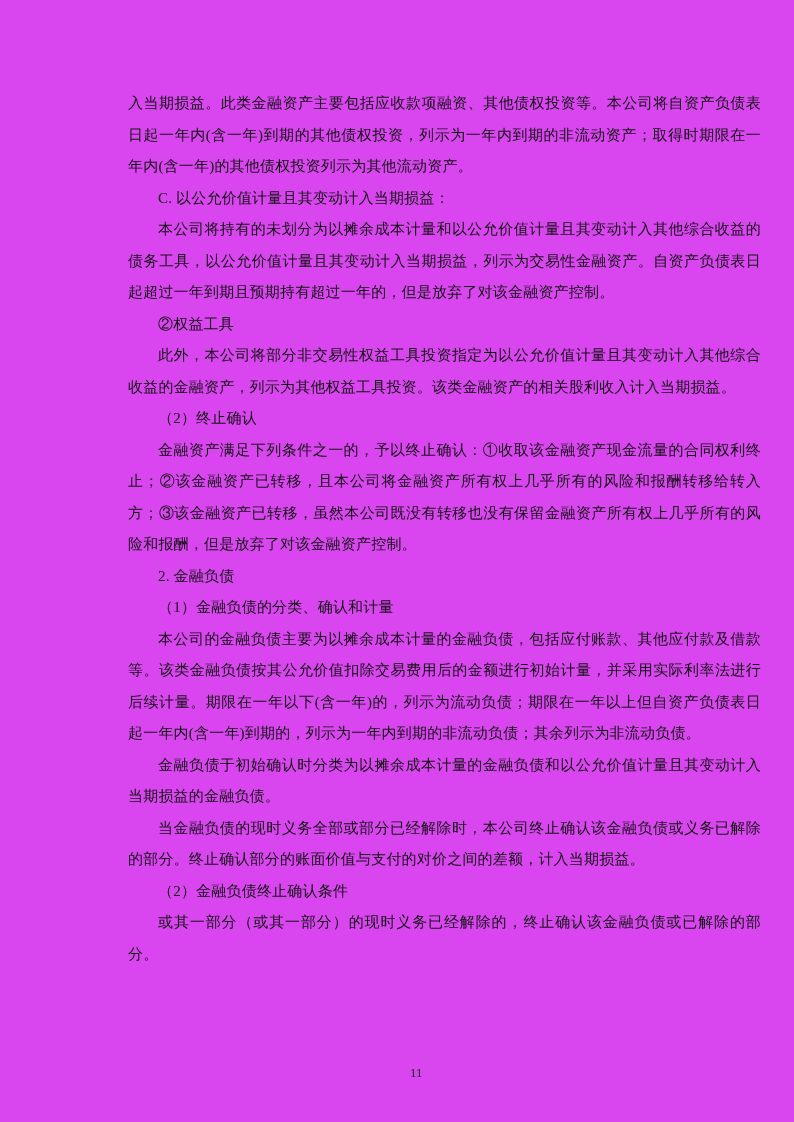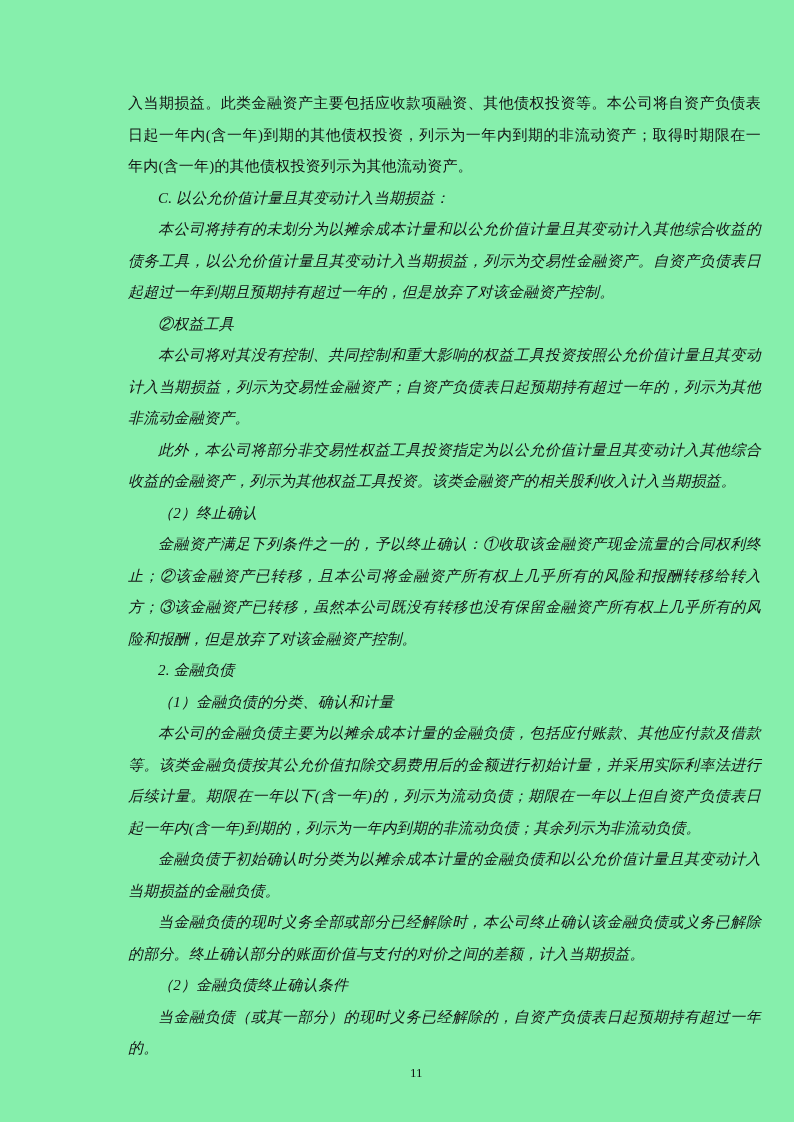--- a/index.html
+++ b/index.html
@@ -11,40 +11,39 @@
     width: 794px;
     height: 1122px;
     position: relative;
     overflow: hidden;
     font-family: "Liberation Serif", "DejaVu Serif", serif;
     color: #121212;
   }
   .page {
     position: absolute;
     inset: 0;
-    background: #86efac;
+    background: #d946ef;
     padding-left: 24px;
   }
   .page-content {
     position: absolute;
     left: 128px;
     top: 88px;
     width: 633px;
     font-size: 15px;
     line-height: 31.5px;
     text-align: justify;
     letter-spacing: 0.2px;
   }
   .page-content p {
     margin: 0;
     padding: 0;
   }
   .page-content p.indent {
     text-indent: 2em;
-    font-style: italic;
   }
   .page-number {
     position: absolute;
     top: 1036px;
     left: 410px;
     font-size: 13px;
     line-height: 18px;
     color: #121212;
     margin-top: 28px;
   }
@@ -52,28 +51,27 @@
 </head>
 <body>
 
 <div class="page">
 
   <div class="page-content">
     <p>入当期损益。此类金融资产主要包括应收款项融资、其他债权投资等。本公司将自资产负债表日起一年内(含一年)到期的其他债权投资，列示为一年内到期的非流动资产；取得时期限在一年内(含一年)的其他债权投资列示为其他流动资产。</p>
     <p class="indent">C. 以公允价值计量且其变动计入当期损益：</p>
     <p class="indent">本公司将持有的未划分为以摊余成本计量和以公允价值计量且其变动计入其他综合收益的债务工具，以公允价值计量且其变动计入当期损益，列示为交易性金融资产。自资产负债表日起超过一年到期且预期持有超过一年的，但是放弃了对该金融资产控制。</p>
     <p class="indent">②权益工具</p>
-    <p class="indent">本公司将对其没有控制、共同控制和重大影响的权益工具投资按照公允价值计量且其变动计入当期损益，列示为交易性金融资产；自资产负债表日起预期持有超过一年的，列示为其他非流动金融资产。</p>
     <p class="indent">此外，本公司将部分非交易性权益工具投资指定为以公允价值计量且其变动计入其他综合收益的金融资产，列示为其他权益工具投资。该类金融资产的相关股利收入计入当期损益。</p>
     <p class="indent">（2）终止确认</p>
     <p class="indent">金融资产满足下列条件之一的，予以终止确认：①收取该金融资产现金流量的合同权利终止；②该金融资产已转移，且本公司将金融资产所有权上几乎所有的风险和报酬转移给转入方；③该金融资产已转移，虽然本公司既没有转移也没有保留金融资产所有权上几乎所有的风险和报酬，但是放弃了对该金融资产控制。</p>
     <p class="indent">2. 金融负债</p>
     <p class="indent">（1）金融负债的分类、确认和计量</p>
     <p class="indent">本公司的金融负债主要为以摊余成本计量的金融负债，包括应付账款、其他应付款及借款等。该类金融负债按其公允价值扣除交易费用后的金额进行初始计量，并采用实际利率法进行后续计量。期限在一年以下(含一年)的，列示为流动负债；期限在一年以上但自资产负债表日起一年内(含一年)到期的，列示为一年内到期的非流动负债；其余列示为非流动负债。</p>
     <p class="indent">金融负债于初始确认时分类为以摊余成本计量的金融负债和以公允价值计量且其变动计入当期损益的金融负债。</p>
     <p class="indent">当金融负债的现时义务全部或部分已经解除时，本公司终止确认该金融负债或义务已解除的部分。终止确认部分的账面价值与支付的对价之间的差额，计入当期损益。</p>
     <p class="indent">（2）金融负债终止确认条件</p>
-    <p class="indent">当金融负债（或其一部分）的现时义务已经解除的，自资产负债表日起预期持有超过一年的。</p>
+    <p class="indent">或其一部分（或其一部分）的现时义务已经解除的，终止确认该金融负债或已解除的部分。</p>
   </div>
 
   <div class="page-number">11</div>
 
 </div>
 
 </body></html>

